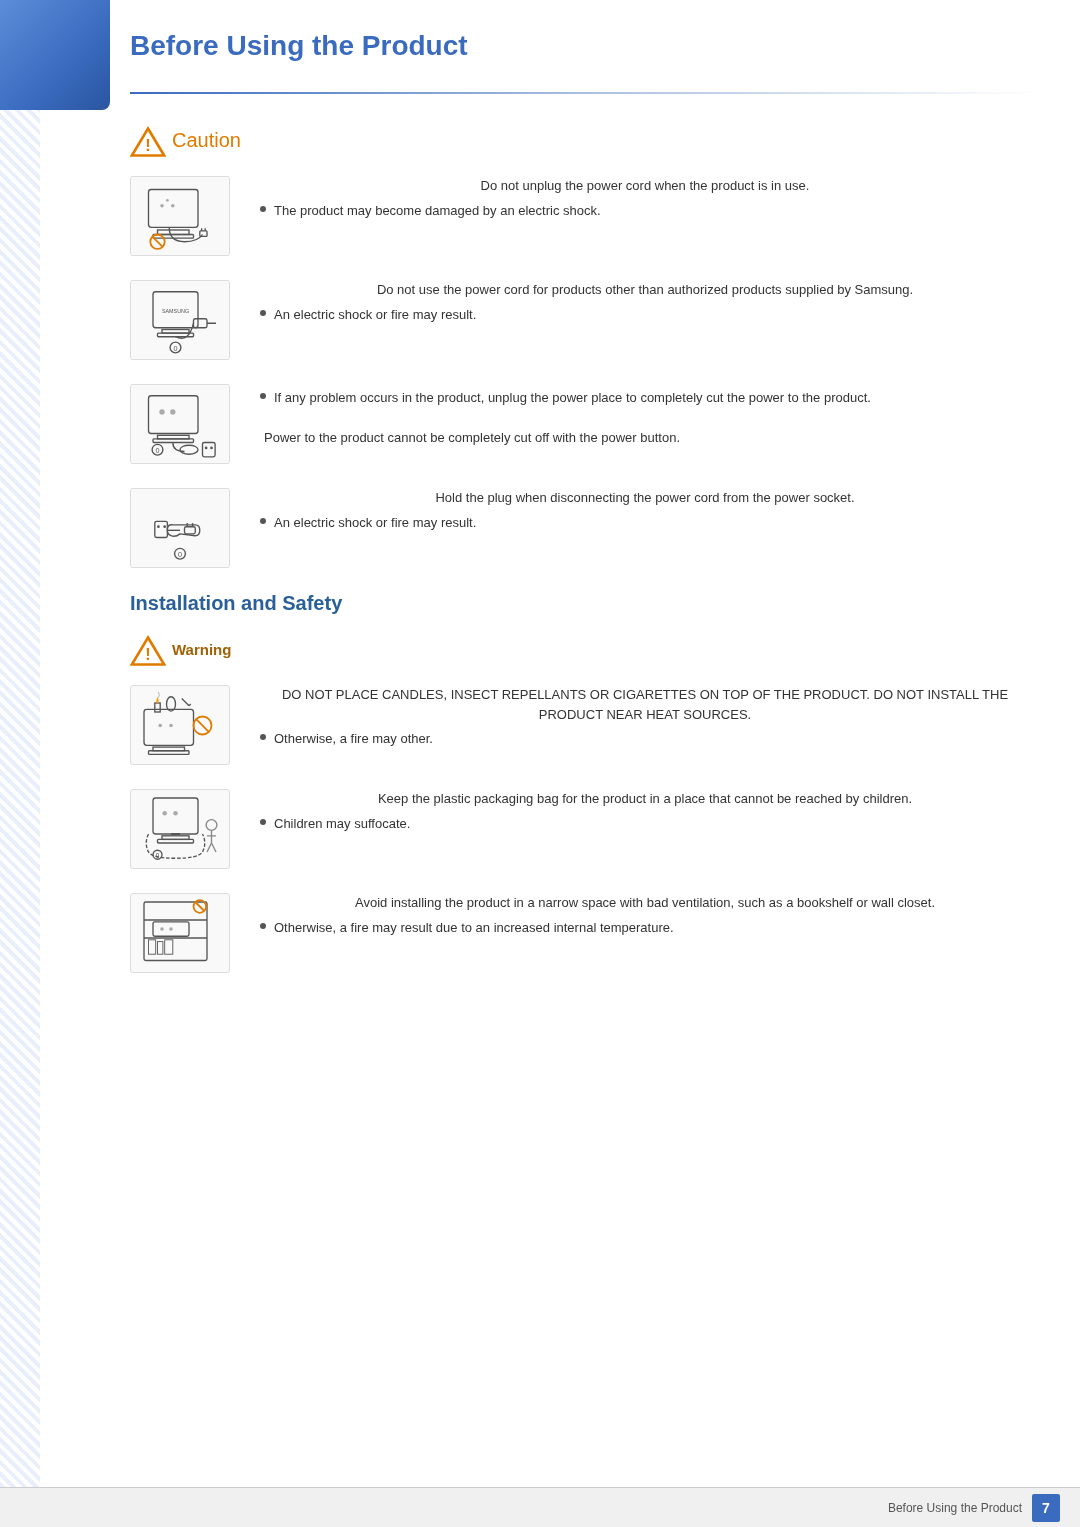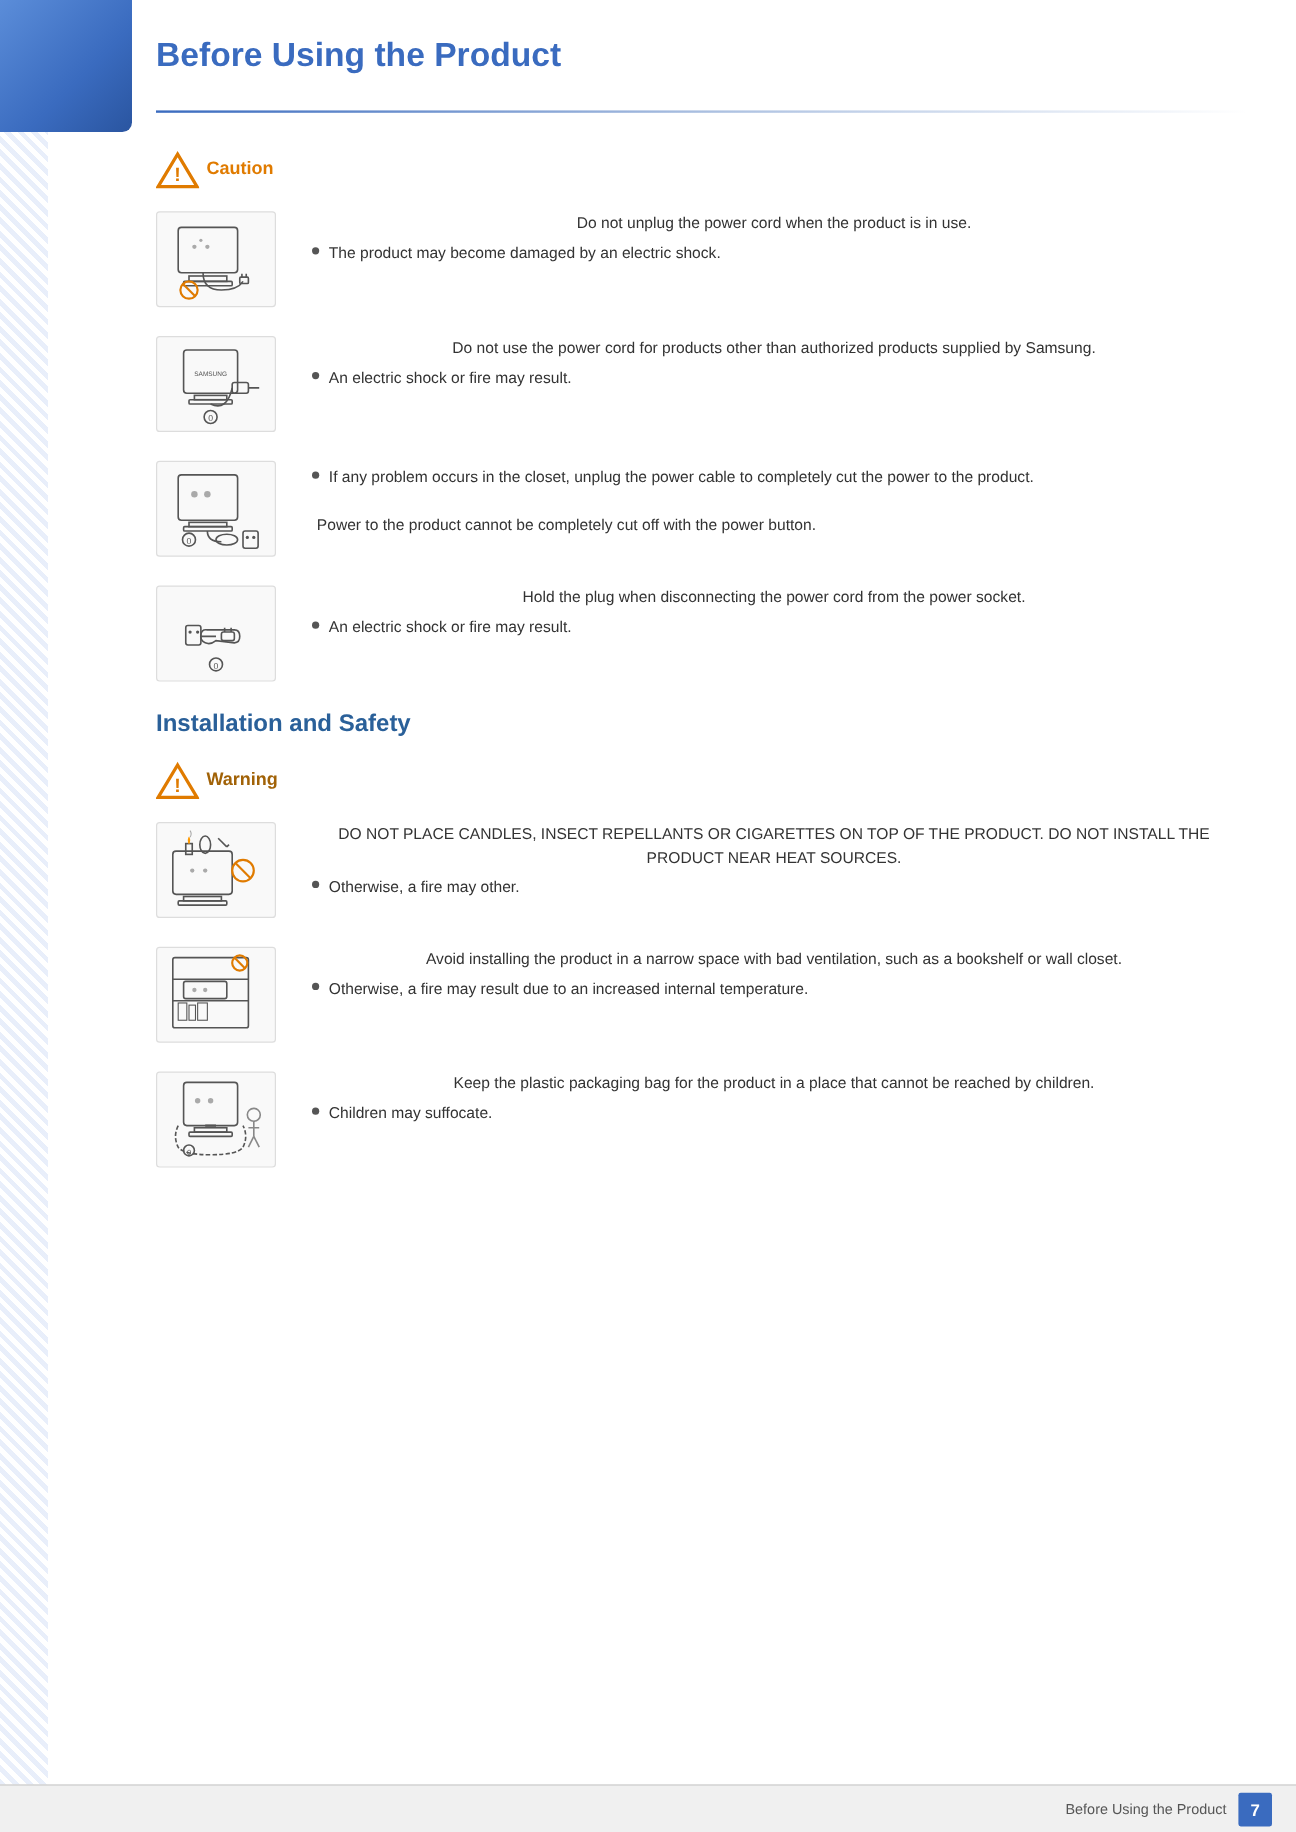--- a/index.html
+++ b/index.html
@@ -74,22 +74,22 @@
       margin-bottom: 20px;
     }
 
     .badge-icon {
       width: 32px;
       height: 32px;
       margin-right: 10px;
     }
 
     .badge-label-caution {
-      font-size: 15px;
-      font-weight: bold;
+      font-size: 20px;
+      font-weight: normal;
       color: #e07b00;
     }
 
     .badge-label-warning {
       font-size: 15px;
       font-weight: bold;
       color: #a16207;
     }
 
     
@@ -302,21 +302,21 @@
         <circle cx="79" cy="66" r="1.5" fill="#555"></circle>
         <circle cx="85" cy="66" r="1.5" fill="#555"></circle>
 
         <circle cx="25" cy="68" r="6" fill="none" stroke="#555" stroke-width="1.5"></circle>
         <text x="25" y="72" text-anchor="middle" font-size="8" fill="#555">0</text>
       </svg>
     </div>
     <div class="text-area">
       <div class="bullet-item">
         <div class="bullet-dot"></div>
-        <span class="bullet-text">If any problem occurs in the closet, unplug the power cable to completely cut the power to the product.</span>
+        <span class="bullet-text">If any problem occurs in the product, unplug the power place to completely cut the power to the product.</span>
       </div>
       <p class="sub-text">Power to the product cannot be completely cut off with the power button.</p>
     </div>
   </div>
 
   <div class="content-block">
     <div class="illustration">
       <svg class="illus-svg" viewBox="0 0 100 80">
 
         <rect x="55" y="38" width="12" height="8" rx="2" fill="none" stroke="#555" stroke-width="1.5"></rect>
@@ -386,51 +386,20 @@
         <div class="bullet-dot"></div>
         <span class="bullet-text">Otherwise, a fire may other.</span>
       </div>
     </div>
   </div>
 
   <div class="content-block">
     <div class="illustration">
       <svg class="illus-svg" viewBox="0 0 100 80">
 
-        <rect x="10" y="5" width="70" height="65" rx="2" fill="none" stroke="#555" stroke-width="1.5"></rect>
-
-        <line x1="10" y1="25" x2="80" y2="25" stroke="#555" stroke-width="1.5"></line>
-        <line x1="10" y1="45" x2="80" y2="45" stroke="#555" stroke-width="1.5"></line>
-
-        <rect x="20" y="27" width="40" height="16" rx="2" fill="none" stroke="#555" stroke-width="1.5"></rect>
-
-        <circle cx="30" cy="35" r="2" fill="#aaa"></circle>
-        <circle cx="40" cy="35" r="2" fill="#aaa"></circle>
-
-        <circle cx="72" cy="10" r="7" fill="none" stroke="#e07b00" stroke-width="2"></circle>
-        <line x1="67" y1="5" x2="77" y2="15" stroke="#e07b00" stroke-width="2"></line>
-
-        <rect x="15" y="47" width="8" height="16" fill="none" stroke="#555" stroke-width="1"></rect>
-        <rect x="25" y="49" width="6" height="14" fill="none" stroke="#555" stroke-width="1"></rect>
-        <rect x="33" y="47" width="9" height="16" fill="none" stroke="#555" stroke-width="1"></rect>
-      </svg>
-    </div>
-    <div class="text-area">
-      <p class="main-text">Avoid installing the product in a narrow space with bad ventilation, such as a bookshelf or wall closet.</p>
-      <div class="bullet-item">
-        <div class="bullet-dot"></div>
-        <span class="bullet-text">Otherwise, a fire may result due to an increased internal temperature.</span>
-      </div>
-    </div>
-  </div>
-
-  <div class="content-block">
-    <div class="illustration">
-      <svg class="illus-svg" viewBox="0 0 100 80">
-
         <rect x="20" y="5" width="50" height="40" rx="3" fill="none" stroke="#555" stroke-width="1.5"></rect>
 
         <circle cx="33" cy="22" r="2.5" fill="#aaa"></circle>
         <circle cx="45" cy="22" r="2.5" fill="#aaa"></circle>
 
         <path d="M 15 45 Q 10 55 15 65 Q 20 72 45 72 Q 70 72 75 65 Q 80 55 75 45" fill="none" stroke="#555" stroke-width="1.5" stroke-dasharray="4,2"></path>
 
         <line x1="40" y1="45" x2="50" y2="45" stroke="#555" stroke-width="2"></line>
 
         <circle cx="85" cy="35" r="6" fill="none" stroke="#888" stroke-width="1.5"></circle>
@@ -448,18 +417,49 @@
     </div>
     <div class="text-area">
       <p class="main-text">Keep the plastic packaging bag for the product in a place that cannot be reached by children.</p>
       <div class="bullet-item">
         <div class="bullet-dot"></div>
         <span class="bullet-text">Children may suffocate.</span>
       </div>
     </div>
   </div>
 
+  <div class="content-block">
+    <div class="illustration">
+      <svg class="illus-svg" viewBox="0 0 100 80">
+
+        <rect x="10" y="5" width="70" height="65" rx="2" fill="none" stroke="#555" stroke-width="1.5"></rect>
+
+        <line x1="10" y1="25" x2="80" y2="25" stroke="#555" stroke-width="1.5"></line>
+        <line x1="10" y1="45" x2="80" y2="45" stroke="#555" stroke-width="1.5"></line>
+
+        <rect x="20" y="27" width="40" height="16" rx="2" fill="none" stroke="#555" stroke-width="1.5"></rect>
+
+        <circle cx="30" cy="35" r="2" fill="#aaa"></circle>
+        <circle cx="40" cy="35" r="2" fill="#aaa"></circle>
+
+        <circle cx="72" cy="10" r="7" fill="none" stroke="#e07b00" stroke-width="2"></circle>
+        <line x1="67" y1="5" x2="77" y2="15" stroke="#e07b00" stroke-width="2"></line>
+
+        <rect x="15" y="47" width="8" height="16" fill="none" stroke="#555" stroke-width="1"></rect>
+        <rect x="25" y="49" width="6" height="14" fill="none" stroke="#555" stroke-width="1"></rect>
+        <rect x="33" y="47" width="9" height="16" fill="none" stroke="#555" stroke-width="1"></rect>
+      </svg>
+    </div>
+    <div class="text-area">
+      <p class="main-text">Avoid installing the product in a narrow space with bad ventilation, such as a bookshelf or wall closet.</p>
+      <div class="bullet-item">
+        <div class="bullet-dot"></div>
+        <span class="bullet-text">Otherwise, a fire may result due to an increased internal temperature.</span>
+      </div>
+    </div>
+  </div>
+
 </div>
 
 <div class="footer">
   <span class="footer-text">Before Using the Product</span>
   <div class="footer-page">7</div>
 </div>
 
 </body></html>

